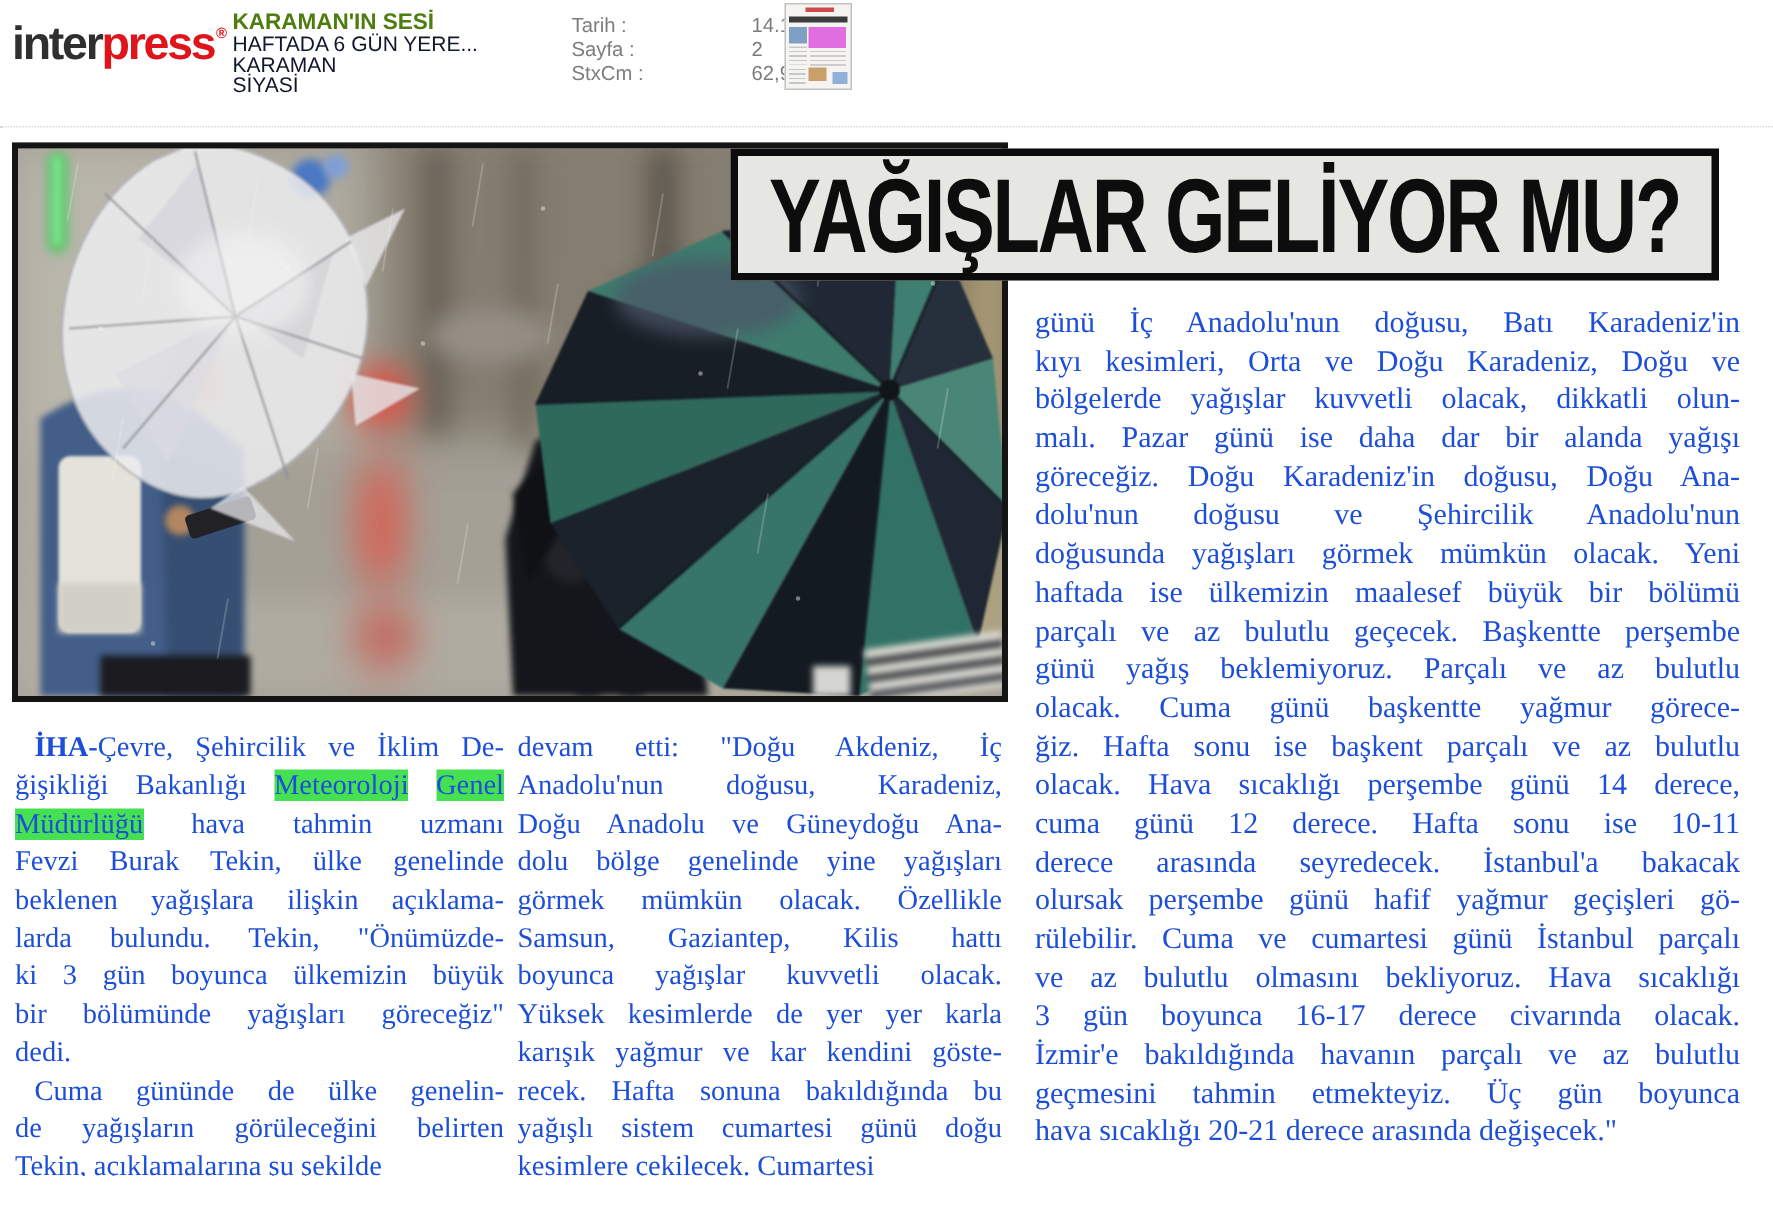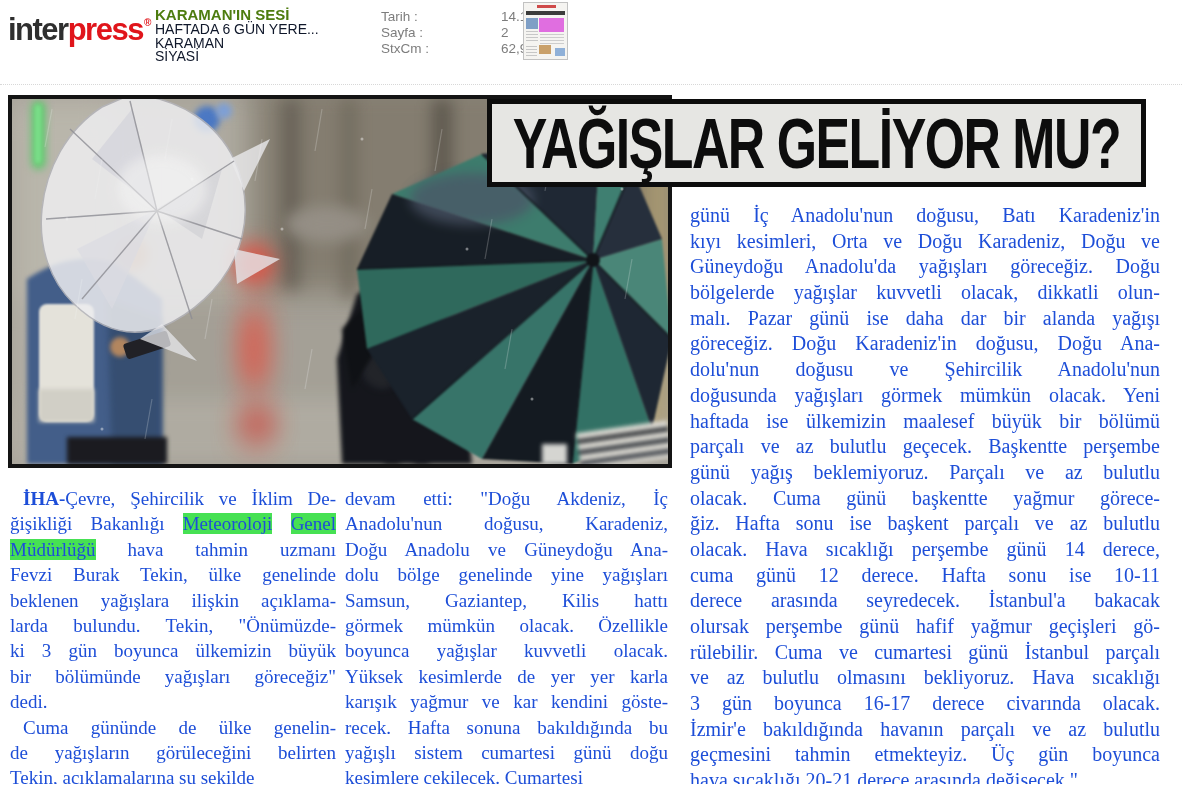--- a/index.html
+++ b/index.html
@@ -261,33 +261,32 @@
       <div class="tline last"><span>dedi.</span></div>
       <div class="tline indent"><span>Cuma gününde de ülke genelin-</span></div>
       <div class="tline"><span>de yağışların görüleceğini belirten</span></div>
       <div class="tline last"><span>Tekin, açıklamalarına şu şekilde</span></div>
     </div>
   <div class="col col-2">
       <div class="tline"><span>devam etti: "Doğu Akdeniz, İç</span></div>
       <div class="tline"><span>Anadolu'nun doğusu, Karadeniz,</span></div>
       <div class="tline"><span>Doğu Anadolu ve Güneydoğu Ana-</span></div>
       <div class="tline"><span>dolu bölge genelinde yine yağışları</span></div>
+      <div class="tline"><span>görmek mümkün olacak. Özellikle</span></div>
       <div class="tline"><span>Samsun, Gaziantep, Kilis hattı</span></div>
-      <div class="tline"><span>görmek mümkün olacak. Özellikle</span></div>
       <div class="tline"><span>boyunca yağışlar kuvvetli olacak.</span></div>
       <div class="tline"><span>Yüksek kesimlerde de yer yer karla</span></div>
       <div class="tline"><span>karışık yağmur ve kar kendini göste-</span></div>
       <div class="tline"><span>recek. Hafta sonuna bakıldığında bu</span></div>
       <div class="tline"><span>yağışlı sistem cumartesi günü doğu</span></div>
       <div class="tline last"><span>kesimlere çekilecek. Cumartesi</span></div>
     </div>
   <div class="col col-3">
       <div class="tline"><span>günü İç Anadolu'nun doğusu, Batı Karadeniz'in</span></div>
       <div class="tline"><span>kıyı kesimleri, Orta ve Doğu Karadeniz, Doğu ve</span></div>
-      <div class="tline"><span>Güneydoğu Anadolu'da yağışları göreceğiz. Doğu</span></div>
       <div class="tline"><span>bölgelerde yağışlar kuvvetli olacak, dikkatli olun-</span></div>
       <div class="tline"><span>malı. Pazar günü ise daha dar bir alanda yağışı</span></div>
       <div class="tline"><span>göreceğiz. Doğu Karadeniz'in doğusu, Doğu Ana-</span></div>
       <div class="tline"><span>dolu'nun doğusu ve Şehircilik Anadolu'nun</span></div>
       <div class="tline"><span>doğusunda yağışları görmek mümkün olacak. Yeni</span></div>
       <div class="tline"><span>haftada ise ülkemizin maalesef büyük bir bölümü</span></div>
       <div class="tline"><span>parçalı ve az bulutlu geçecek. Başkentte perşembe</span></div>
       <div class="tline"><span>günü yağış beklemiyoruz. Parçalı ve az bulutlu</span></div>
       <div class="tline"><span>olacak. Cuma günü başkentte yağmur görece-</span></div>
       <div class="tline"><span>ğiz. Hafta sonu ise başkent parçalı ve az bulutlu</span></div>

